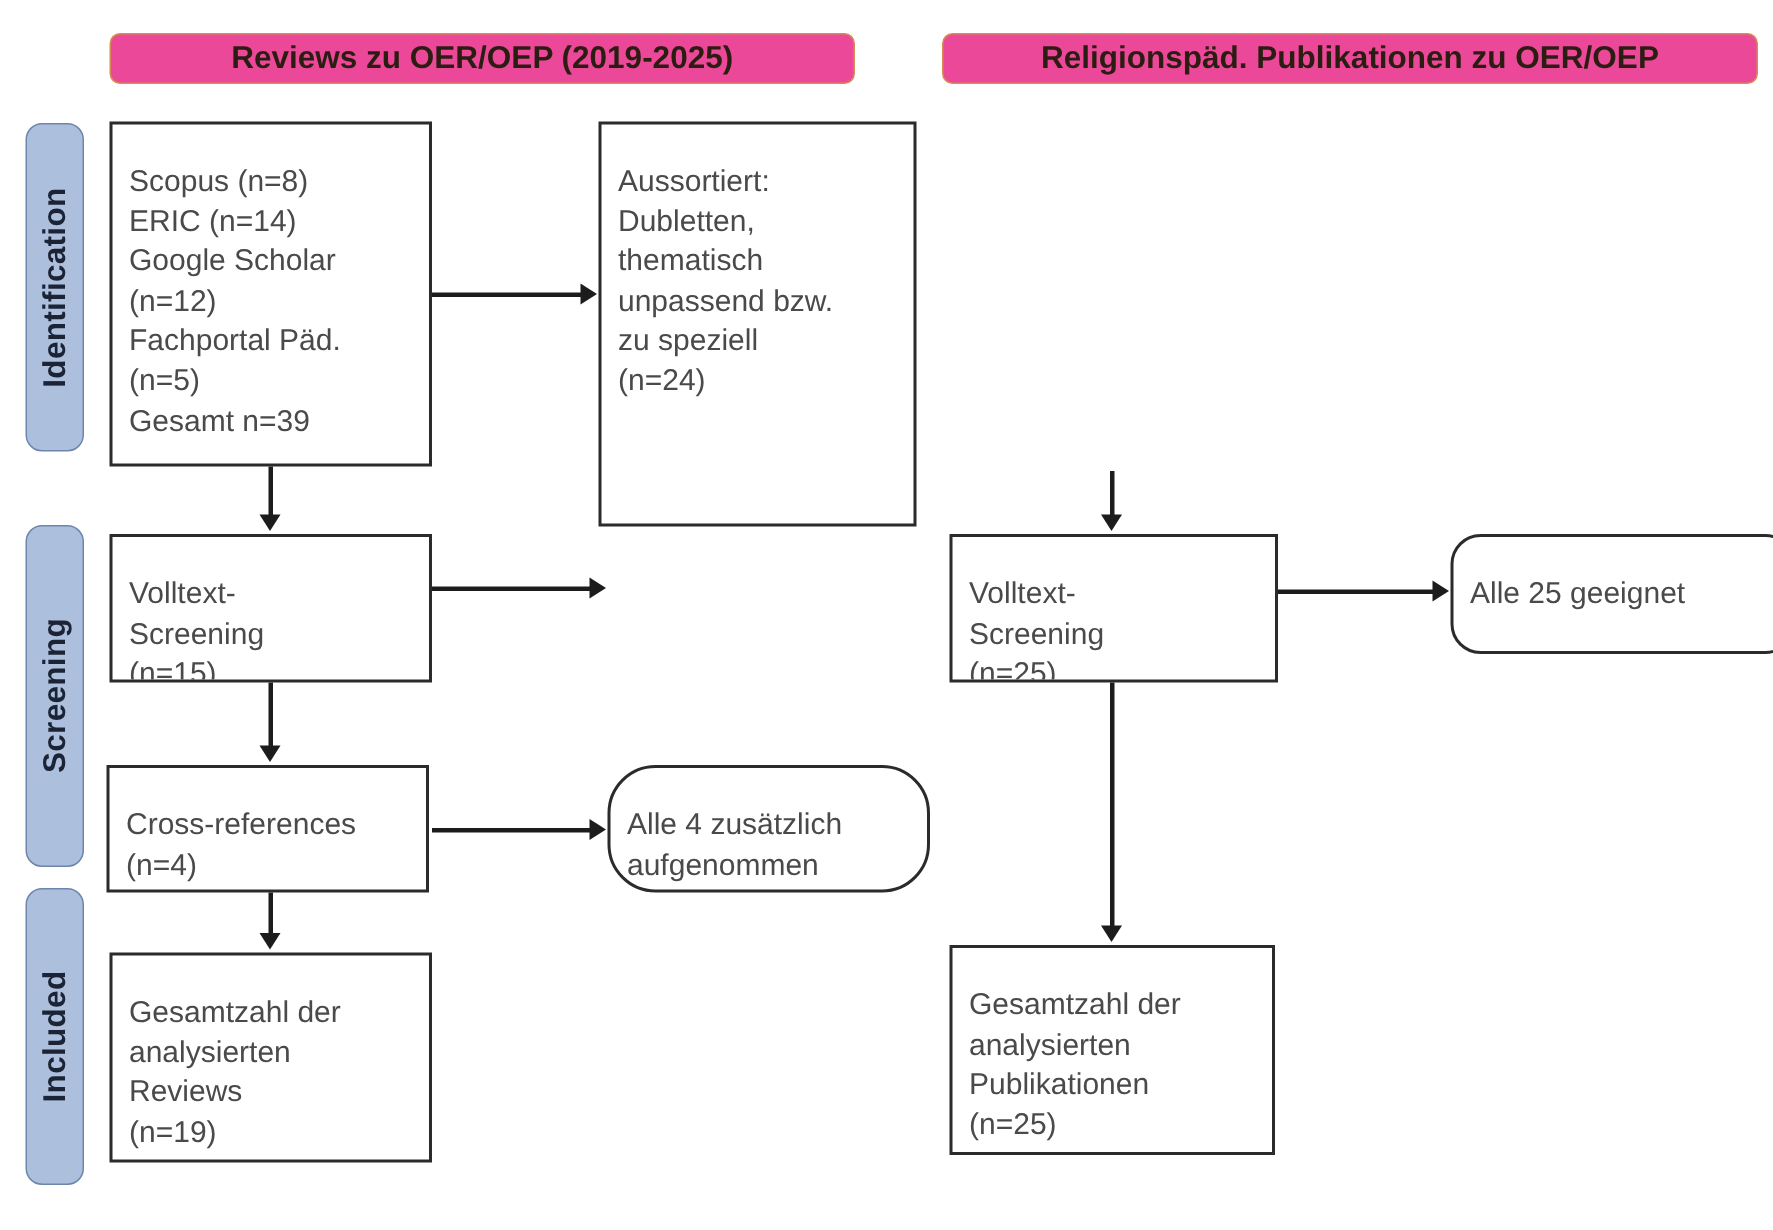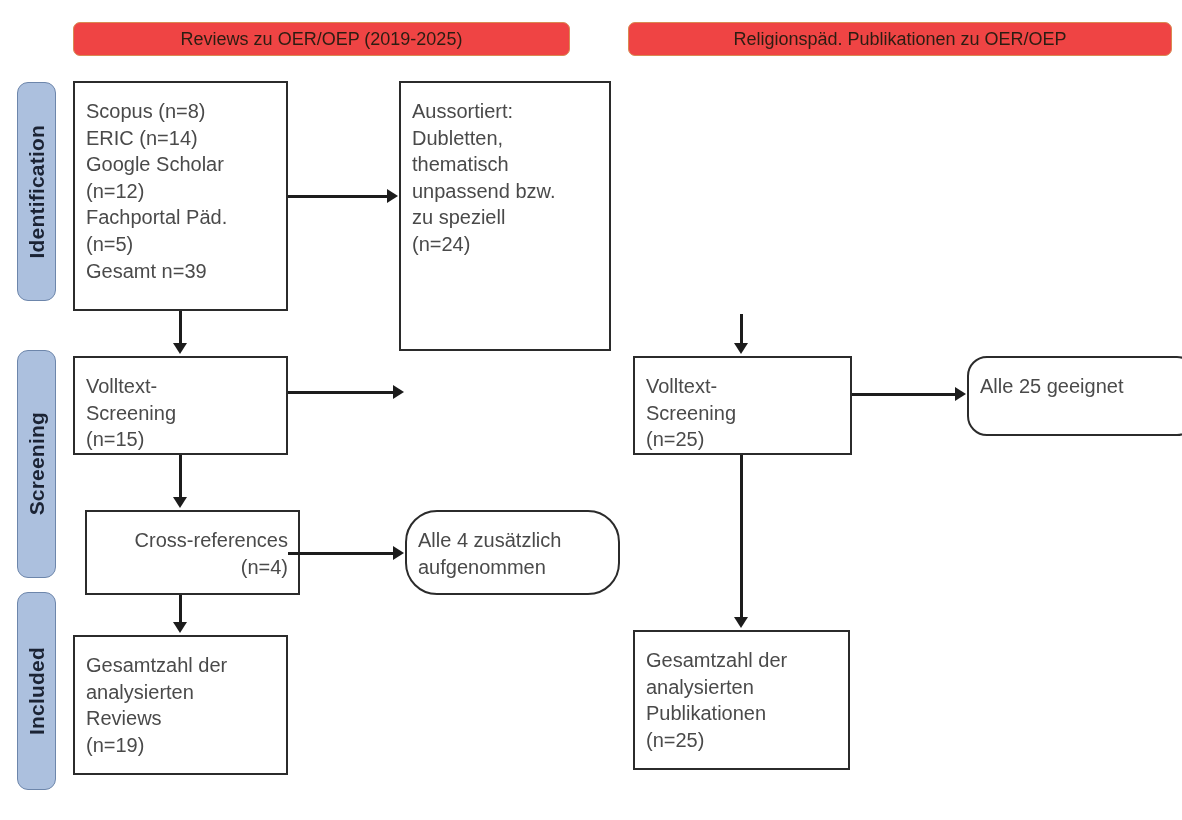--- a/index.html
+++ b/index.html
@@ -36,40 +36,40 @@
     font-size: 21px;
     font-weight: bold;
     color: #1b2334;
     letter-spacing: 0.2px;
     white-space: nowrap;
   }
 
   
   .col-header {
     position: absolute;
-    background: #ef4444;
+    background: #ec4899;
     border: 1.2px solid #d98a52;
     border-radius: 7px;
     box-sizing: border-box;
     display: flex;
     align-items: center;
     justify-content: center;
-    font-size: 18px;
-    font-weight: normal;
+    font-size: 21px;
+    font-weight: bold;
     color: #2c1d12;
     white-space: nowrap;
   }
 
   
   .node {
     position: absolute;
     background: #ffffff;
     border: 2.5px solid #2b2b2b;
     box-sizing: border-box;
-    padding: 15px 10px 6px 11px;
+    padding: 25px 10px 6px 11px;
     font-size: 20px;
     line-height: 1.33;
     color: #4a4a4a;
     white-space: pre-line;
     overflow: hidden;
   }
   .node.wide { font-size: 19.5px; line-height: 1.36; }
 
   
   .line-v, .line-h {
@@ -139,21 +139,21 @@
 Screening
 (n=15)</div>
 
 
   <div class="line-h" style="left:288px; top:391px; width:106px;"></div>
   <div class="arrow-right" style="left:393px; top:385px;"></div>
 
   <div class="line-v" style="left:179px; top:455px; height:43px;"></div>
   <div class="arrow-down" style="left:173px; top:497px;"></div>
 
-  <div class="node" style="left:85px; top:510px; width:215px; height:85px;text-align:right;">Cross-references
+  <div class="node" style="left:71px; top:510px; width:215px; height:85px;">Cross-references
 (n=4)</div>
 
   <div class="node" style="left:405px; top:510px; width:215px; height:85px;border-radius:32px;">Alle 4 zusätzlich
 aufgenommen</div>
 
   <div class="line-h" style="left:288px; top:552px; width:106px;"></div>
   <div class="arrow-right" style="left:393px; top:546px;"></div>
 
   <div class="line-v" style="left:179px; top:595px; height:28px;"></div>
   <div class="arrow-down" style="left:173px; top:622px;"></div>

